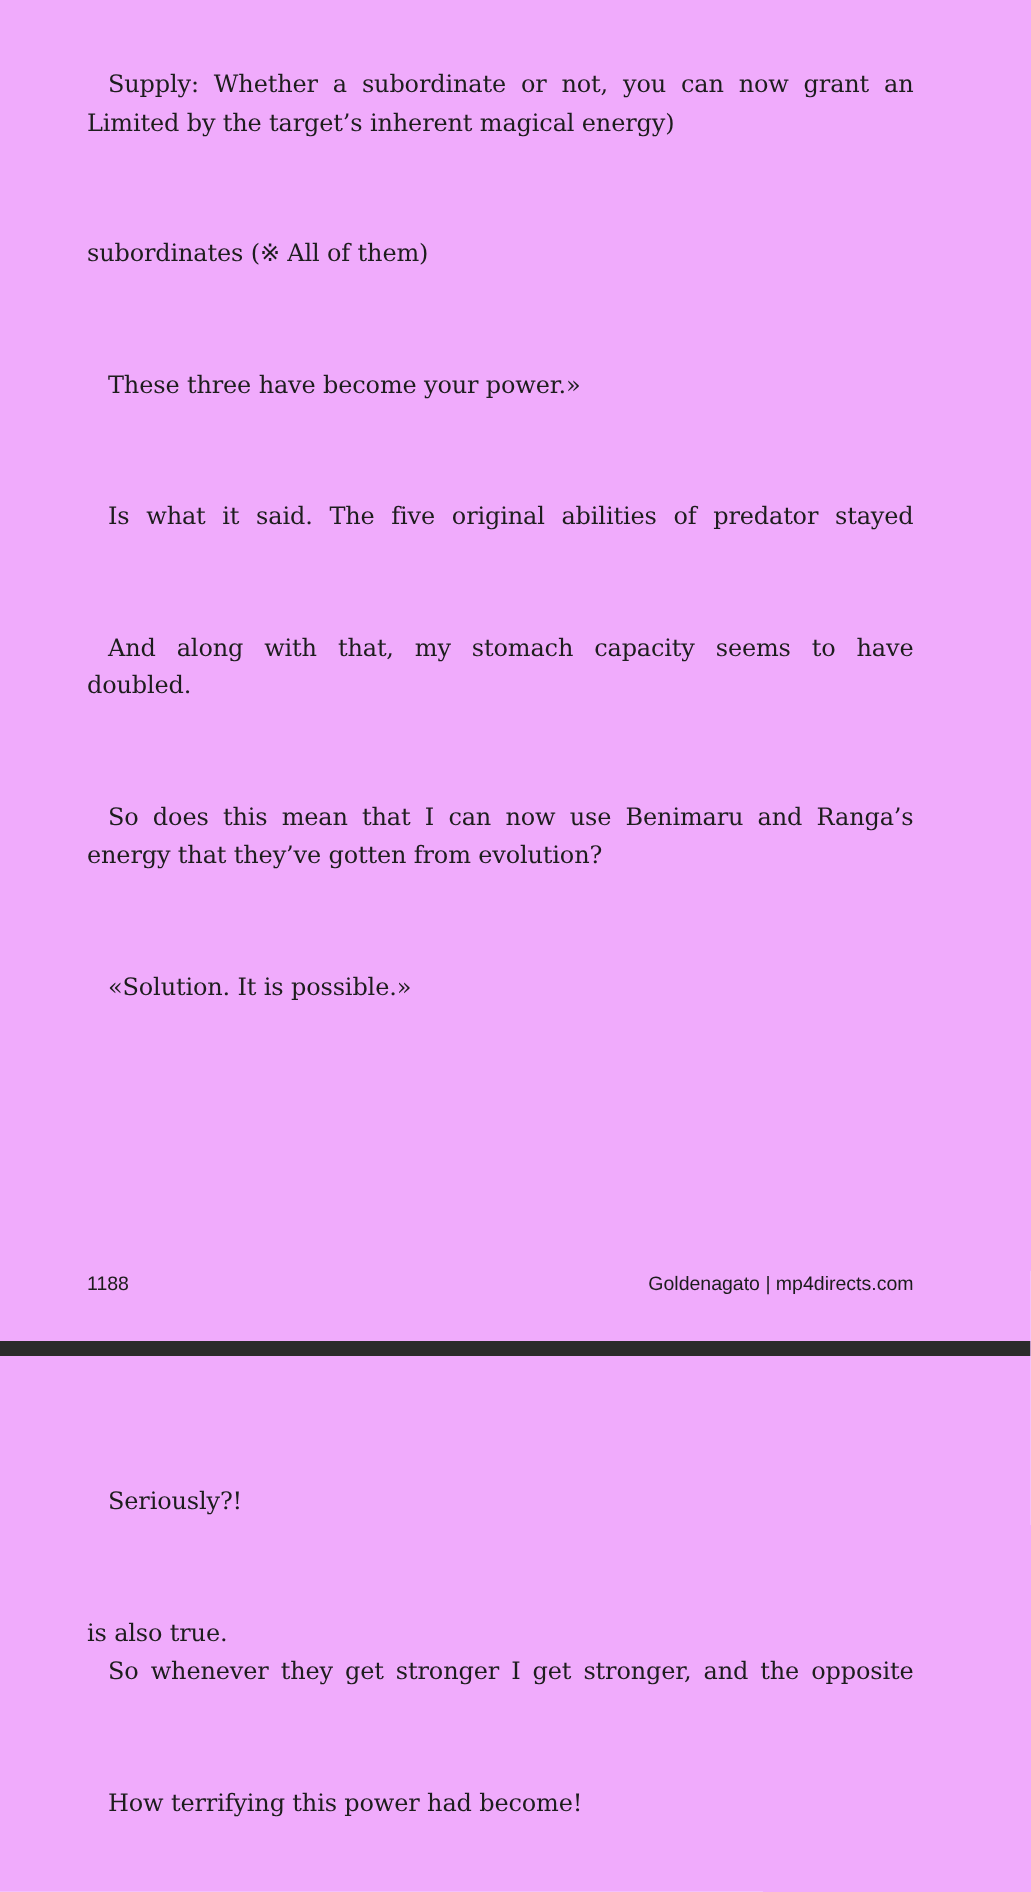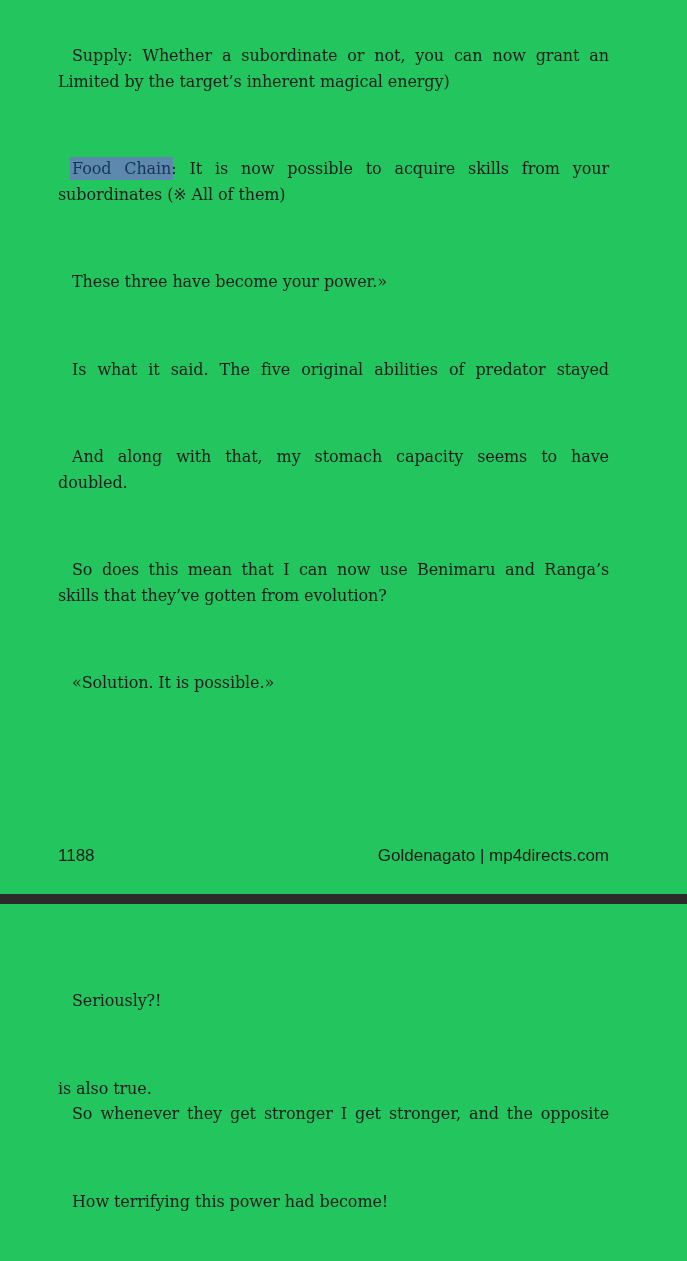--- a/index.html
+++ b/index.html
@@ -1,20 +1,20 @@
 <!DOCTYPE html>
 <html><head>
 <meta charset="utf-8">
 <style>
   html, body { margin: 0; padding: 0; }
   .screen {
     position: relative;
     width: 687px;
     height: 1261px;
-    background: #22c55e;
+    background: #f0abfc;
     overflow: hidden;
     font-family: "DejaVu Serif", "DejaVu Sans", serif;
   }
   .page {
     position: absolute;
     left: 0;
     width: 687px;
   }
   .page-1 { top: 0; height: 894px; }
   .page-2 { top: 904px; height: 275px; }
@@ -55,53 +55,52 @@
   }
   .page-footer {
     position: absolute;
     top: 849px;
     left: 58px;
     right: 78px;
     display: flex;
     justify-content: space-between;
     align-items: flex-end;
     font-family: "Liberation Sans", sans-serif;
-    font-size: 17px;
+    font-size: 13px;
     line-height: 13px;
     color: #1c1c1c;
   }
 </style>
 </head>
 <body>
 
 <div class="screen">
 
   <section class="page page-1">
     <div class="text-block tb-1" id="p1-text">
         <div class="paragraph">
           <div class="line first just"><span>Supply: Whether a subordinate or not, you can now grant an</span></div>
           <div class="line"><span>Limited by the target’s inherent magical energy)</span></div>
         </div>
         <div class="paragraph">
-          <div class="line first just"><span class="hl">Food Chain</span><span>: It is now possible to acquire skills from your</span></div>
           <div class="line"><span>subordinates (※ All of them)</span></div>
         </div>
         <div class="paragraph">
           <div class="line first"><span>These three have become your power.»</span></div>
         </div>
         <div class="paragraph">
           <div class="line first just"><span>Is what it said. The five original abilities of predator stayed</span></div>
         </div>
         <div class="paragraph">
           <div class="line first just"><span>And along with that, my stomach capacity seems to have</span></div>
           <div class="line"><span>doubled.</span></div>
         </div>
         <div class="paragraph">
           <div class="line first just"><span>So does this mean that I can now use Benimaru and Ranga’s</span></div>
-          <div class="line"><span>skills that they’ve gotten from evolution?</span></div>
+          <div class="line"><span>energy that they’ve gotten from evolution?</span></div>
         </div>
         <div class="paragraph">
           <div class="line first"><span>«Solution. It is possible.»</span></div>
         </div>
       </div>
     <div class="page-footer">
       <span>1188</span>
       <span>Goldenagato | mp4directs.com</span>
     </div>
   </section>

